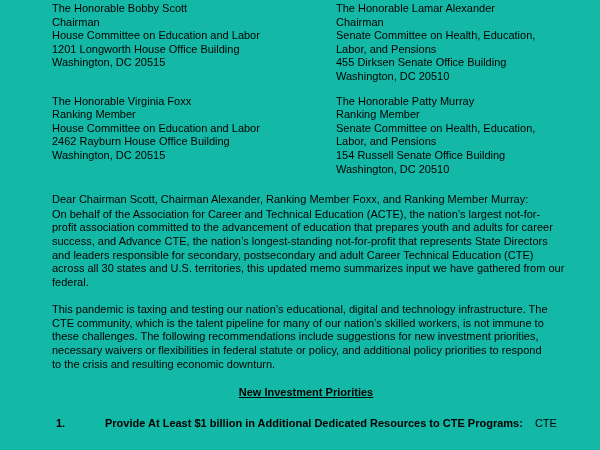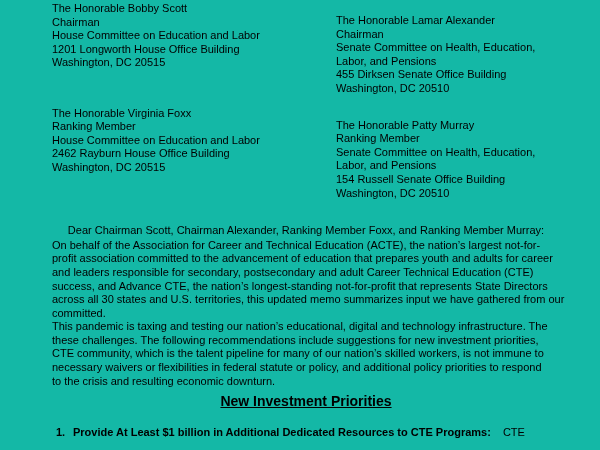--- a/index.html
+++ b/index.html
@@ -16,44 +16,44 @@
     color: #000000;
     font-family: Liberation Sans, sans-serif;
     font-size: 11px;
     line-height: 13.6px;
     padding: 2px 40px 0 52px;
     overflow: hidden;
   }
   .ln { white-space: nowrap; }
   .address-row { display: flex; }
   .addr-col { flex: 0 0 284px; width: 284px; }
-  .addr-col.right { flex: 1 1 auto; margin-top: 12px; }
+  .addr-col.right { flex: 1 1 auto; }
   .row2 { margin-top: 11px; }
-  .salutation { margin-top: 24px; text-align: center; }
+  .salutation { margin-top: 17px; }
   .para1 { margin-top: 1px; }
-  .para2 { }
+  .para2 { margin-top: 14px; }
   .section-heading {
-    margin-top: 7px;
+    margin-top: 15px;
     text-align: center;
     font-weight: bold;
-    font-size: 14px;
+    font-size: 11px;
     text-decoration: underline;
   }
   .list-item {
     margin-top: 17px;
     display: flex;
     padding-left: 4px;
     white-space: nowrap;
   }
   .list-num {
     font-weight: bold;
     flex: 0 0 17px;
     width: 17px;
   }
-  .list-lead { font-weight: bold; }
+  .list-lead { font-weight: bold; margin-left: 32px; }
   .list-rest { margin-left: 12px; }
 </style>
 </head>
 <body>
 
 <div class="page">
 
   <div class="address-row">
     <div class="addr-col">
       <div class="ln">The Honorable Bobby Scott</div>
@@ -88,30 +88,30 @@
       <div class="ln">154 Russell Senate Office Building</div>
       <div class="ln">Washington, DC 20510</div>
     </div>
   </div>
 
   <div class="ln salutation">Dear Chairman Scott, Chairman Alexander, Ranking Member Foxx, and Ranking Member Murray:</div>
 
   <div class="para1">
     <div class="ln">On behalf of the Association for Career and Technical Education (ACTE), the nation’s largest not-for-</div>
     <div class="ln">profit association committed to the advancement of education that prepares youth and adults for career</div>
+    <div class="ln">success, and Advance CTE, the nation’s longest-standing not-for-profit that represents State Directors</div>
     <div class="ln">and leaders responsible for secondary, postsecondary and adult Career Technical Education (CTE)</div>
-    <div class="ln">success, and Advance CTE, the nation’s longest-standing not-for-profit that represents State Directors</div>
     <div class="ln">across all 30 states and U.S. territories, this updated memo summarizes input we have gathered from our</div>
-    <div class="ln">committed.</div>
+    <div class="ln">federal.</div>
   </div>
 
   <div class="para2">
     <div class="ln">This pandemic is taxing and testing our nation’s educational, digital and technology infrastructure. The</div>
+    <div class="ln">CTE community, which is the talent pipeline for many of our nation’s skilled workers, is not immune to</div>
     <div class="ln">these challenges. The following recommendations include suggestions for new investment priorities,</div>
-    <div class="ln">CTE community, which is the talent pipeline for many of our nation’s skilled workers, is not immune to</div>
     <div class="ln">necessary waivers or flexibilities in federal statute or policy, and additional policy priorities to respond</div>
     <div class="ln">to the crisis and resulting economic downturn.</div>
   </div>
 
   <div class="section-heading">New Investment Priorities</div>
 
   <div class="list-item">
     <span class="list-num">1.</span>
     <span><span class="list-lead">Provide At Least $1 billion in Additional Dedicated Resources to CTE Programs:</span><span class="list-rest">CTE</span></span>
   </div>

